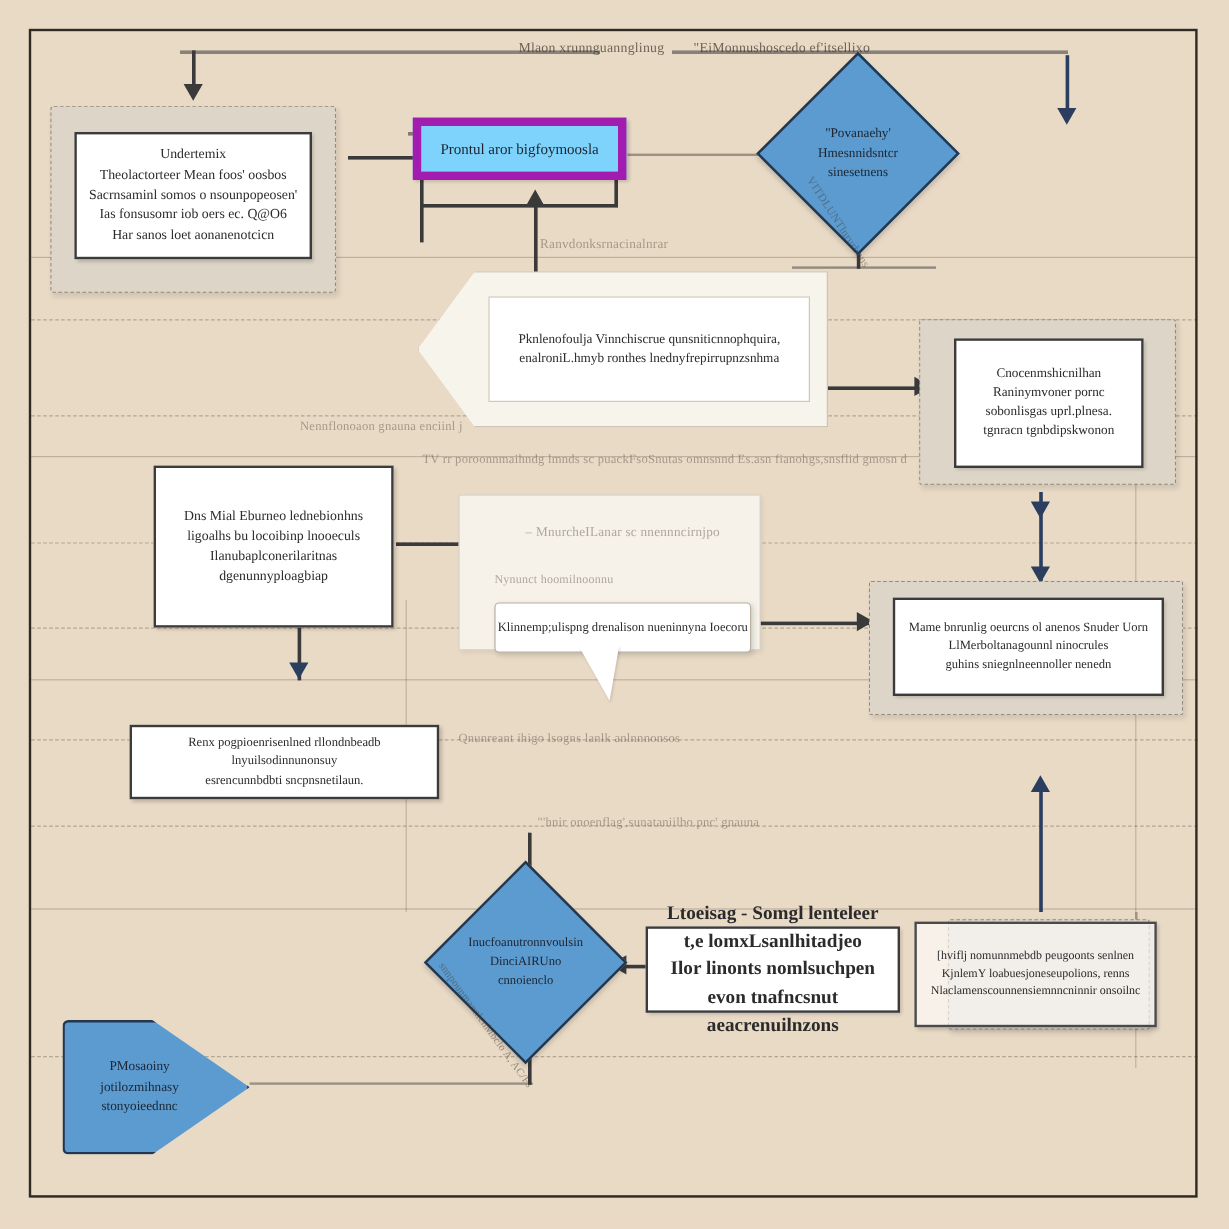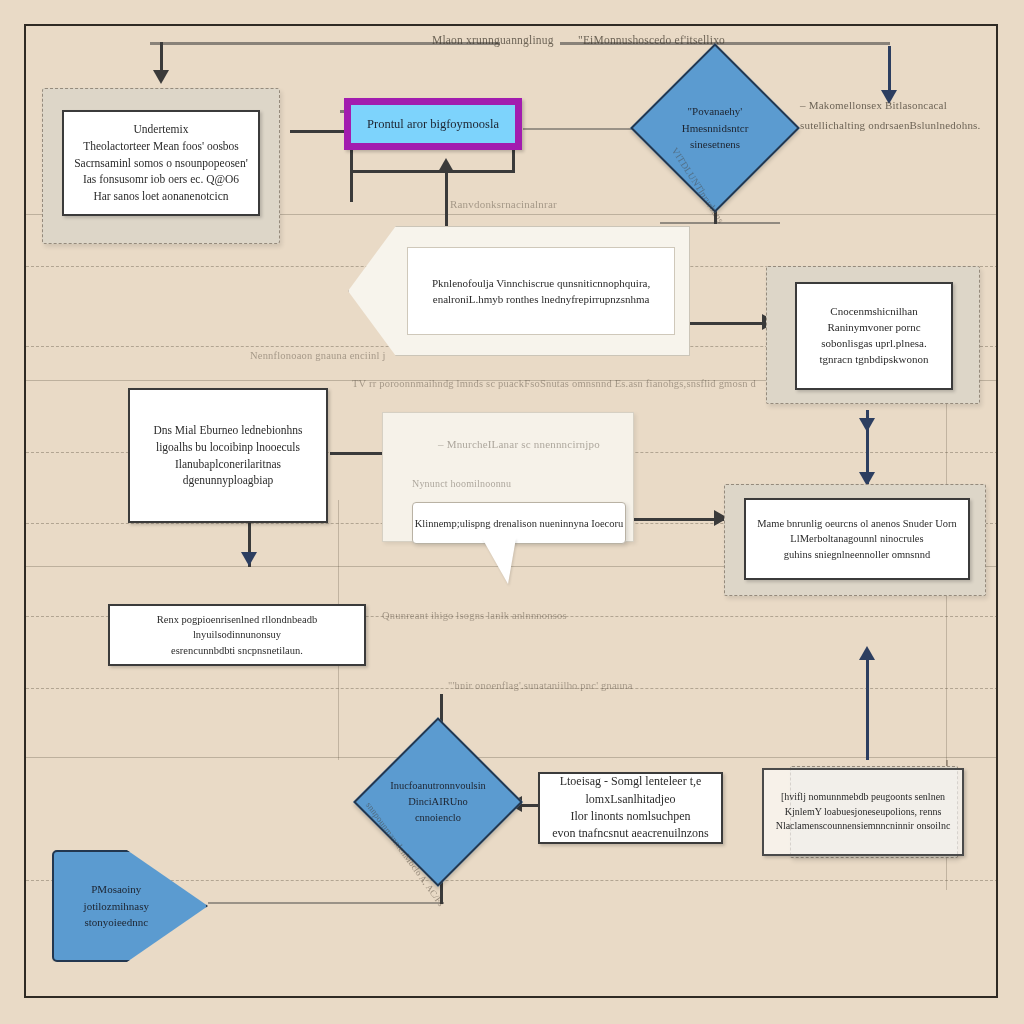--- a/index.html
+++ b/index.html
@@ -347,57 +347,55 @@
   <div class="callout-panel" style="left:382px; top:412px; width:250px; height:128px;"></div>
   <div class="callout" style="left:412px; top:502px; width:212px; height:40px; font-size:10.5px;">
     <span class="txt">Klinnemp;ulispng drenalison nueninnyna  Ioecoru</span>
   </div>
   <div class="callout-tail" style="left:482px; top:538px;"></div>
 
   <div class="shadowplate" style="left:724px; top:484px; width:262px; height:112px; border-radius:2px;"></div>
   <div class="node box-white" style="left:744px; top:498px; width:226px; height:82px; font-size:10.5px;">
     <span class="txt">Mame bnrunlig oeurcns ol anenos Snuder Uorn
 LlMerboltanagounnl ninocrules
-guhins sniegnlneennoller omnsnnd</span>
+guhins sniegnlneennoller nenedn</span>
   </div>
 
   <div class="node box-white" style="left:108px; top:604px; width:258px; height:62px; font-size:10.5px;">
     <span class="txt">Renx pogpioenrisenlned rllondnbeadb lnyuilsodinnunonsuy
 esrencunnbdbti sncpnsnetilaun.</span>
   </div>
 
   <div class="diamond" style="left:378px; top:742px; width:120px; height:120px;">
     <span class="dtxt" style="font-size:10.5px;">Inucfoanutronnvoulsin
 DinciAIRUno
 cnnoienclo</span>
   </div>
 
-  <div class="node box-white" style="left:538px; top:772px; width:185px; height:72px; font-size:12px;">
+  <div class="node box-white" style="left:538px; top:772px; width:212px; height:72px; font-size:16px;font-weight:bold;">
     <span class="txt">Ltoeisag - Somgl lenteleer t,e  lomxLsanlhitadjeo
 Ilor linonts nomlsuchpen
 evon tnafncsnut aeacrenuilnzons</span>
   </div>
 
   <div class="shadowplate" style="left:790px; top:766px; width:168px; height:92px; border-radius:2px;"></div>
   <div class="node box-white" style="left:762px; top:768px; width:202px; height:88px; font-size:10px; background:rgba(255,255,255,0.62); border-color:#4a4a4a;justify-content:flex-end;">
     <span class="txt">[hviflj nomunnmebdb peugoonts senlnen
 KjnlemY loabuesjoneseupolions, renns
 Nlaclamenscounnensiemnncninnir onsoilnc</span>
   </div>
 
   <div class="funnel" style="left:52px; top:850px; width:152px; height:108px;">
     <span class="ftxt" style="font-size:11px;">PMosaoiny
 jotilozmihnasy
 stonyoieednnc</span>
   </div>
 
   <div class="edge-label" style="left:432px; top:34px; font-size:11.5px;">Mlaon xrunnguannglinug</div>
   <div class="edge-label" style="left:578px; top:34px; font-size:11.5px;">"EiMonnushoscedo ef'itsellixo</div>
-  <div class="edge-label" style="left:800px; top:96px; font-size:11px; white-space:pre-line; line-height:1.8;">– Makomellonsex Bitlasoncacal
-sutellichalting ondrsaenBslunlnedohns.</div>
   <div class="edge-label rot-b" style="left:678px; top:146px; font-size:9.5px;">VITDLUNTlnrurbnns</div>
   <div class="edge-label ghost" style="left:450px; top:198px; font-size:11px;">Ranvdonksrnacinalnrar</div>
   <div class="edge-label ghost" style="left:250px; top:350px; font-size:10.5px;">Nennflonoaon gnauna enciinl j</div>
   <div class="edge-label ghost" style="left:352px; top:378px; font-size:10.5px;">TV rr poroonnmaihndg lmnds  sc  puackFsoSnutas omnsnnd Es.asn fianohgs,snsflid  gmosn d</div>
   <div class="edge-label ghost" style="left:438px; top:438px; font-size:11px;">–  MnurcheILanar  sc  nnennncirnjpo</div>
   <div class="edge-label ghost" style="left:412px; top:478px; font-size:10px;">Nynunct hoomilnoonnu</div>
   <div class="edge-label ghost" style="left:382px; top:610px; font-size:10.5px;">Qnunreant ihigo lsogns lanlk  anlnnnonsos</div>
   <div class="edge-label ghost" style="left:448px; top:680px; font-size:10.5px;">"'hnir onoenflag'.sunataniilbo.pnc'  gnauna</div>
   <div class="edge-label rot" style="left:372px; top:800px; font-size:9px;">snnpounmannlenMbclo  A, AC/Fs</div>
 

